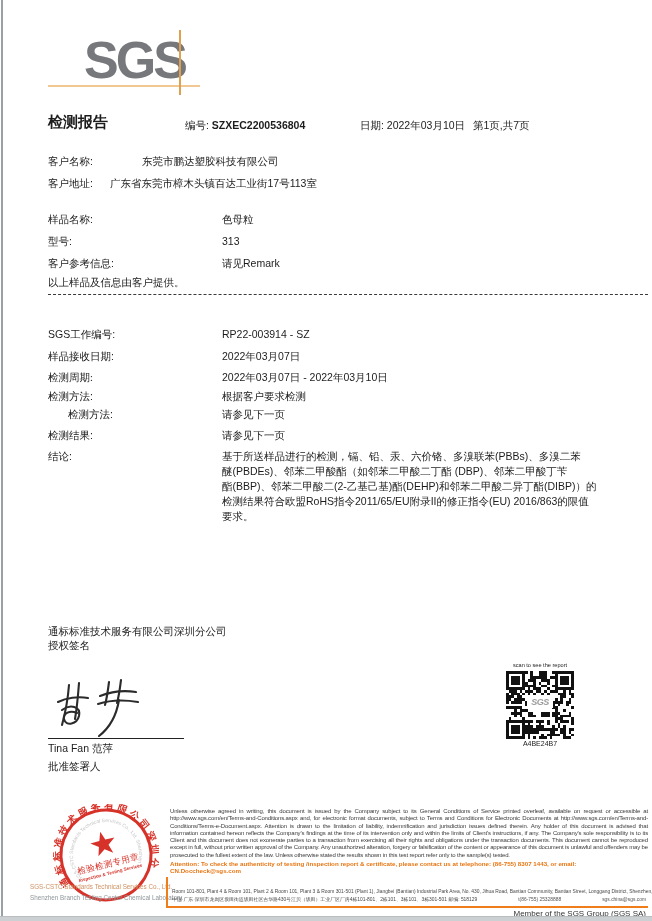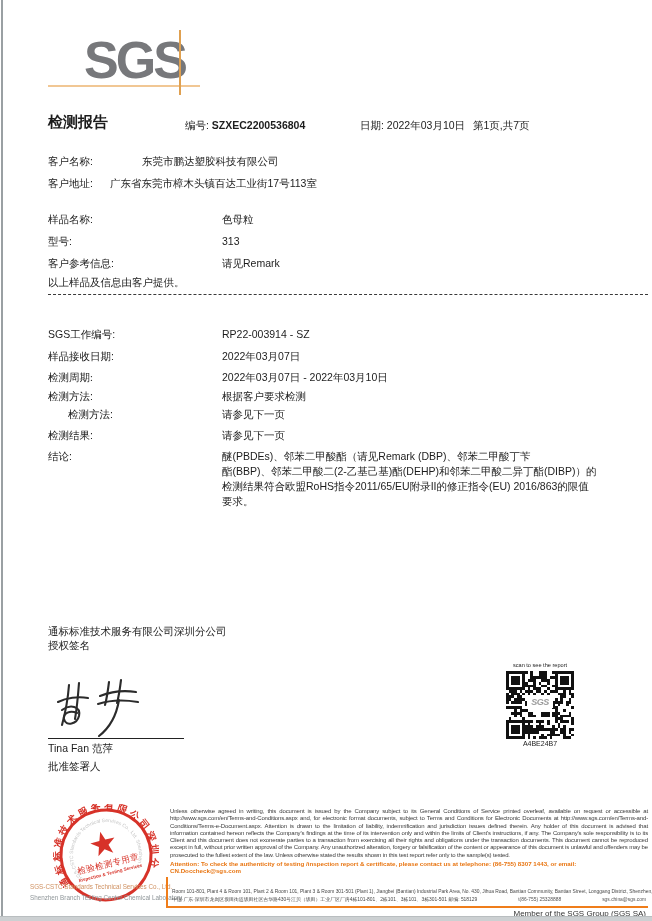--- a/index.html
+++ b/index.html
@@ -92,21 +92,22 @@
   <div class="abs val field-val" style="top:371px;">2022年03月07日 - 2022年03月10日</div>
   <div class="abs lbl row-lbl" style="top:390px;">检测方法:</div>
   <div class="abs val field-val" style="top:390px;">根据客户要求检测</div>
   <div class="abs lbl row-lbl" style="top:408px;margin-left:20px;">检测方法:</div>
   <div class="abs val field-val" style="top:408px;">请参见下一页</div>
   <div class="abs lbl row-lbl" style="top:429px;">检测结果:</div>
   <div class="abs val field-val" style="top:429px;">请参见下一页</div>
 
   <div class="abs lbl row-lbl" style="top:450px;">结论:</div>
   <div class="abs concl" style="top:449px;">
-    <div>醚(PBDEs)、邻苯二甲酸酯（请见Remark (DBP)、邻苯二甲酸丁苄</div>
+    <div>基于所送样品进行的检测，镉、铅、汞、六价铬、多溴联苯(PBBs)、多溴二苯</div>
+    <div>醚(PBDEs)、邻苯二甲酸酯（如邻苯二甲酸二丁酯 (DBP)、邻苯二甲酸丁苄</div>
     <div>酯(BBP)、邻苯二甲酸二(2-乙基己基)酯(DEHP)和邻苯二甲酸二异丁酯(DIBP)）的</div>
     <div>检测结果符合欧盟RoHS指令2011/65/EU附录II的修正指令(EU) 2016/863的限值</div>
     <div>要求。</div>
   </div>
 
   <div class="abs lbl row-lbl" style="top:625px;">通标标准技术服务有限公司深圳分公司</div>
   <div class="abs lbl row-lbl" style="top:639px;">授权签名</div>
 
   <svg class="abs" style="left:52px;top:672px;" width="115" height="66" viewBox="0 0 115 66">
     <g fill="none" stroke="#1a1a1a" stroke-width="2.1" stroke-linecap="round" opacity="0.92">

